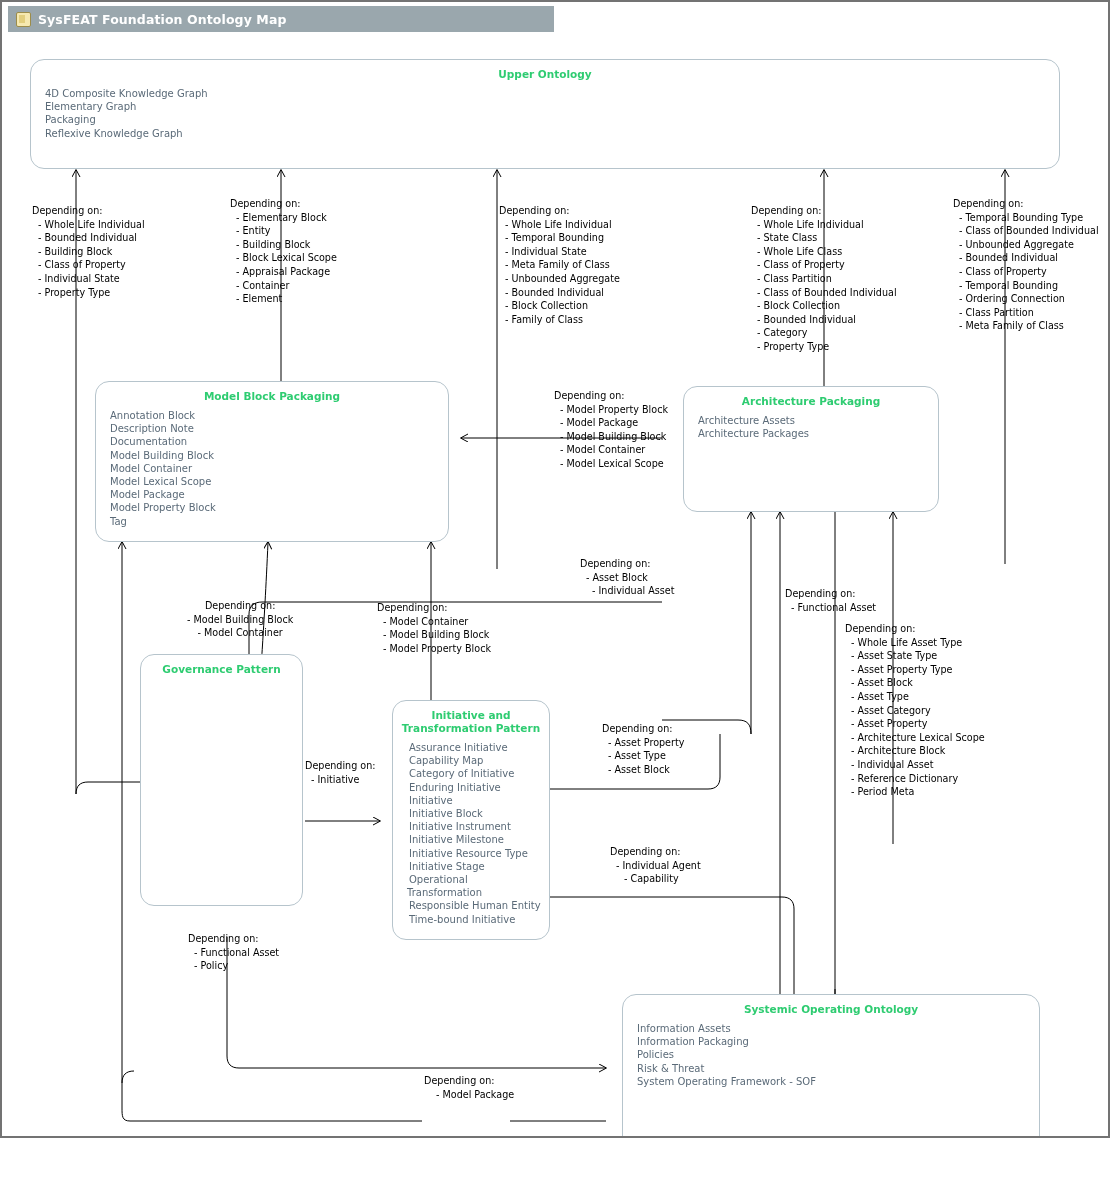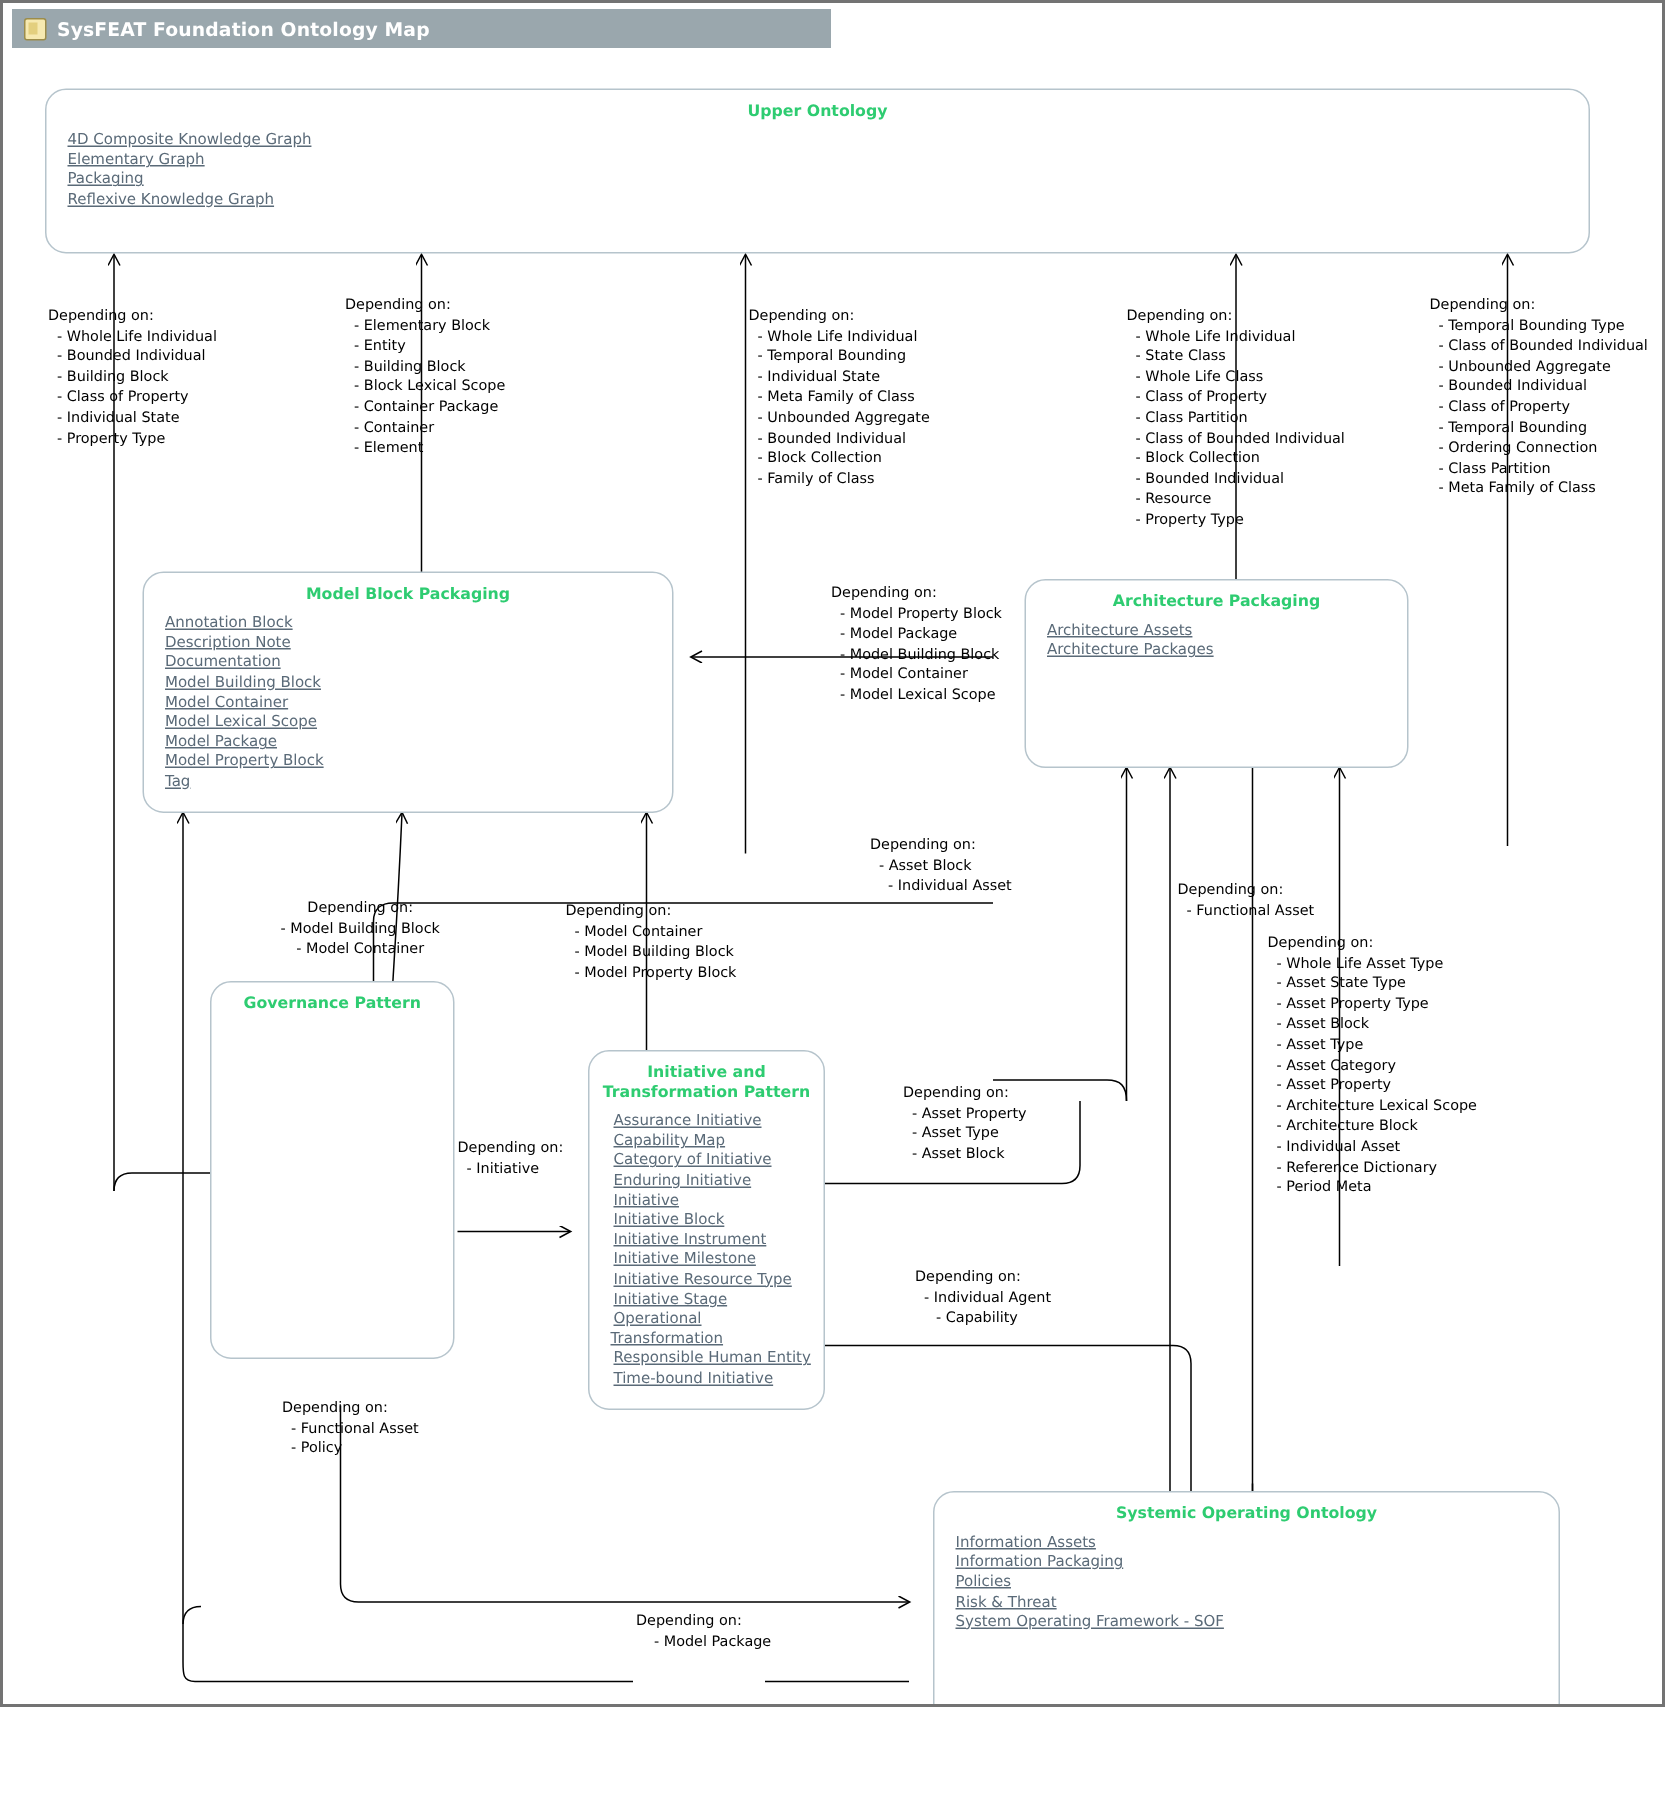--- a/index.html
+++ b/index.html
@@ -18,21 +18,21 @@
   
   #canvas{position:absolute;left:0;top:32px;width:1108px;height:1164px;}
   svg#wires{position:absolute;left:0;top:0;width:1108px;height:1164px;pointer-events:none;}
   
   .node{position:absolute;box-sizing:border-box;border:1px solid #b6c4cc;border-radius:14px;
         background:#ffffff;}
   .node .ntitle{text-align:center;color:#2ecc71;font-size:10.5px;font-weight:bold;
         margin-top:8px;line-height:13px;
         font-family:"DejaVu Sans","Liberation Sans",sans-serif;}
   .node .nlist{margin-top:6px;padding-left:14px;padding-right:10px;color:#5a6a78;
-        font-size:10px;line-height:13.2px;font-family:"DejaVu Sans","Liberation Sans",sans-serif;text-decoration:underline;}
+        font-size:10px;line-height:13.2px;font-family:"DejaVu Sans","Liberation Sans",sans-serif;}
   .node .nlist div{white-space:nowrap;}
   .node.centerlist .nlist{padding-left:16px;}
   
   .dep{position:absolute;color:#000000;font-size:9.6px;line-height:13.6px;
        font-family:"DejaVu Sans","Liberation Sans",sans-serif;white-space:nowrap;}
   .dep .dhead{}
   .dep .ditem{padding-left:6px;}
   .dep.ctr{text-align:center;}
   .dep.ctr .ditem{padding-left:0;}
 </style>
@@ -178,21 +178,21 @@
       <div class="ditem">- Individual State</div>
       <div class="ditem">- Property Type</div>
     </div>
 
     <div class="dep" style="left:228px;top:163px;">
       <div class="dhead">Depending on:</div>
       <div class="ditem">- Elementary Block</div>
       <div class="ditem">- Entity</div>
       <div class="ditem">- Building Block</div>
       <div class="ditem">- Block Lexical Scope</div>
-      <div class="ditem">- Container Package</div>
+      <div class="ditem">- Appraisal Package</div>
       <div class="ditem">- Container</div>
       <div class="ditem">- Element</div>
     </div>
 
     <div class="dep" style="left:497px;top:170px;">
       <div class="dhead">Depending on:</div>
       <div class="ditem">- Whole Life Individual</div>
       <div class="ditem">- Temporal Bounding</div>
       <div class="ditem">- Individual State</div>
       <div class="ditem">- Meta Family of Class</div>
@@ -205,21 +205,21 @@
     <div class="dep" style="left:749px;top:170px;">
       <div class="dhead">Depending on:</div>
       <div class="ditem">- Whole Life Individual</div>
       <div class="ditem">- State Class</div>
       <div class="ditem">- Whole Life Class</div>
       <div class="ditem">- Class of Property</div>
       <div class="ditem">- Class Partition</div>
       <div class="ditem">- Class of Bounded Individual</div>
       <div class="ditem">- Block Collection</div>
       <div class="ditem">- Bounded Individual</div>
-      <div class="ditem">- Resource</div>
+      <div class="ditem">- Category</div>
       <div class="ditem">- Property Type</div>
     </div>
 
     <div class="dep" style="left:951px;top:163px;">
       <div class="dhead">Depending on:</div>
       <div class="ditem">- Temporal Bounding Type</div>
       <div class="ditem">- Class of Bounded Individual</div>
       <div class="ditem">- Unbounded Aggregate</div>
       <div class="ditem">- Bounded Individual</div>
       <div class="ditem">- Class of Property</div>

